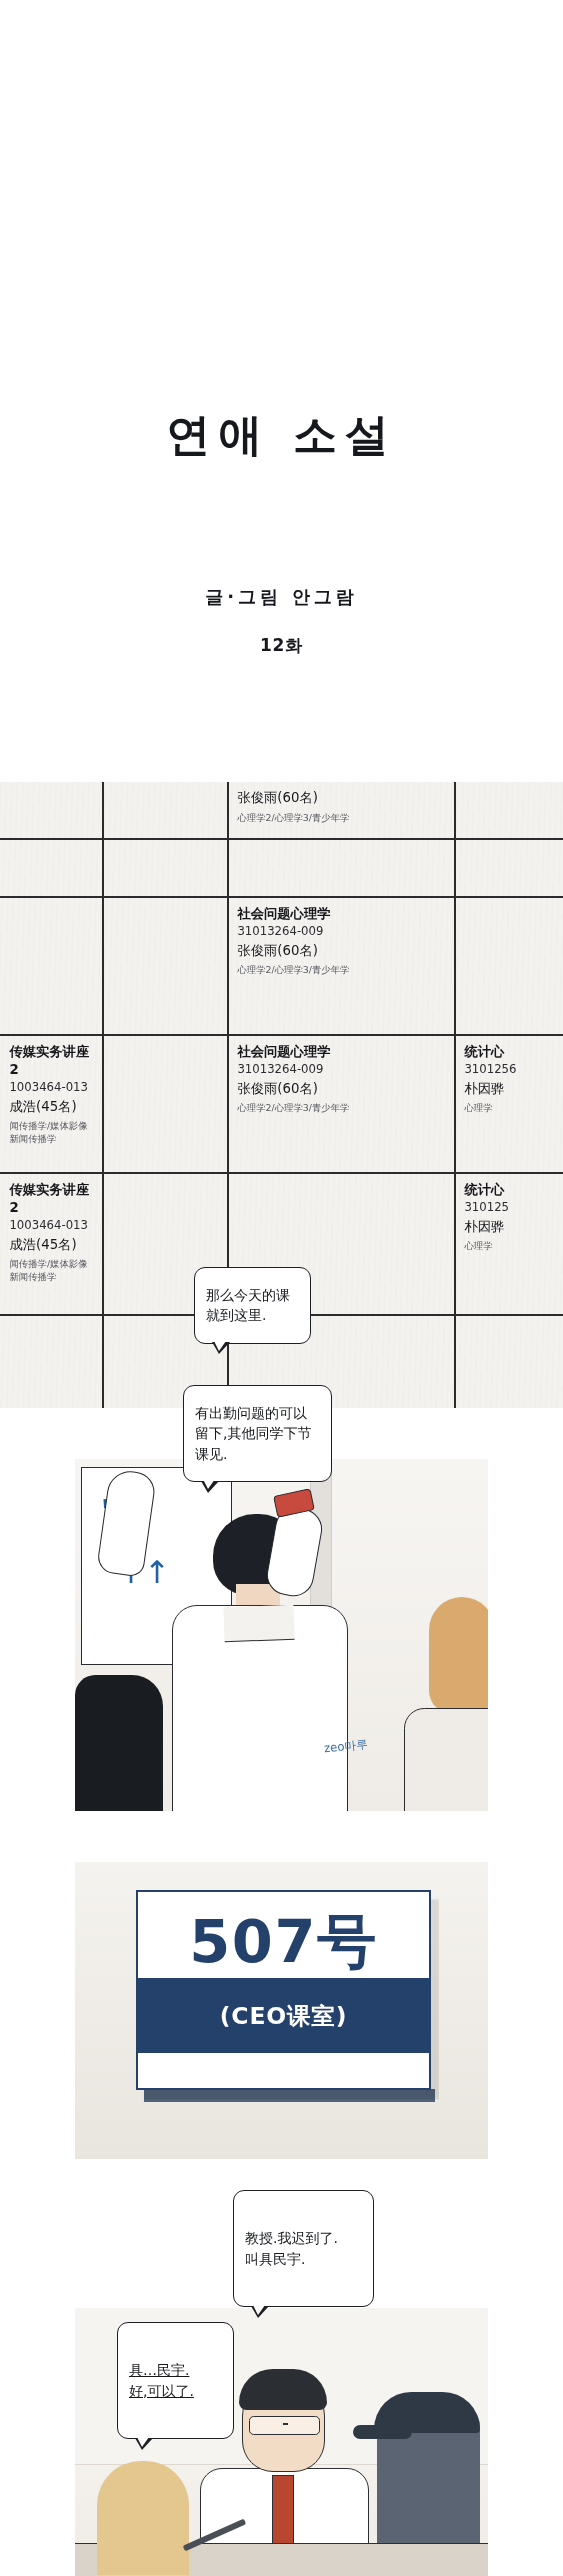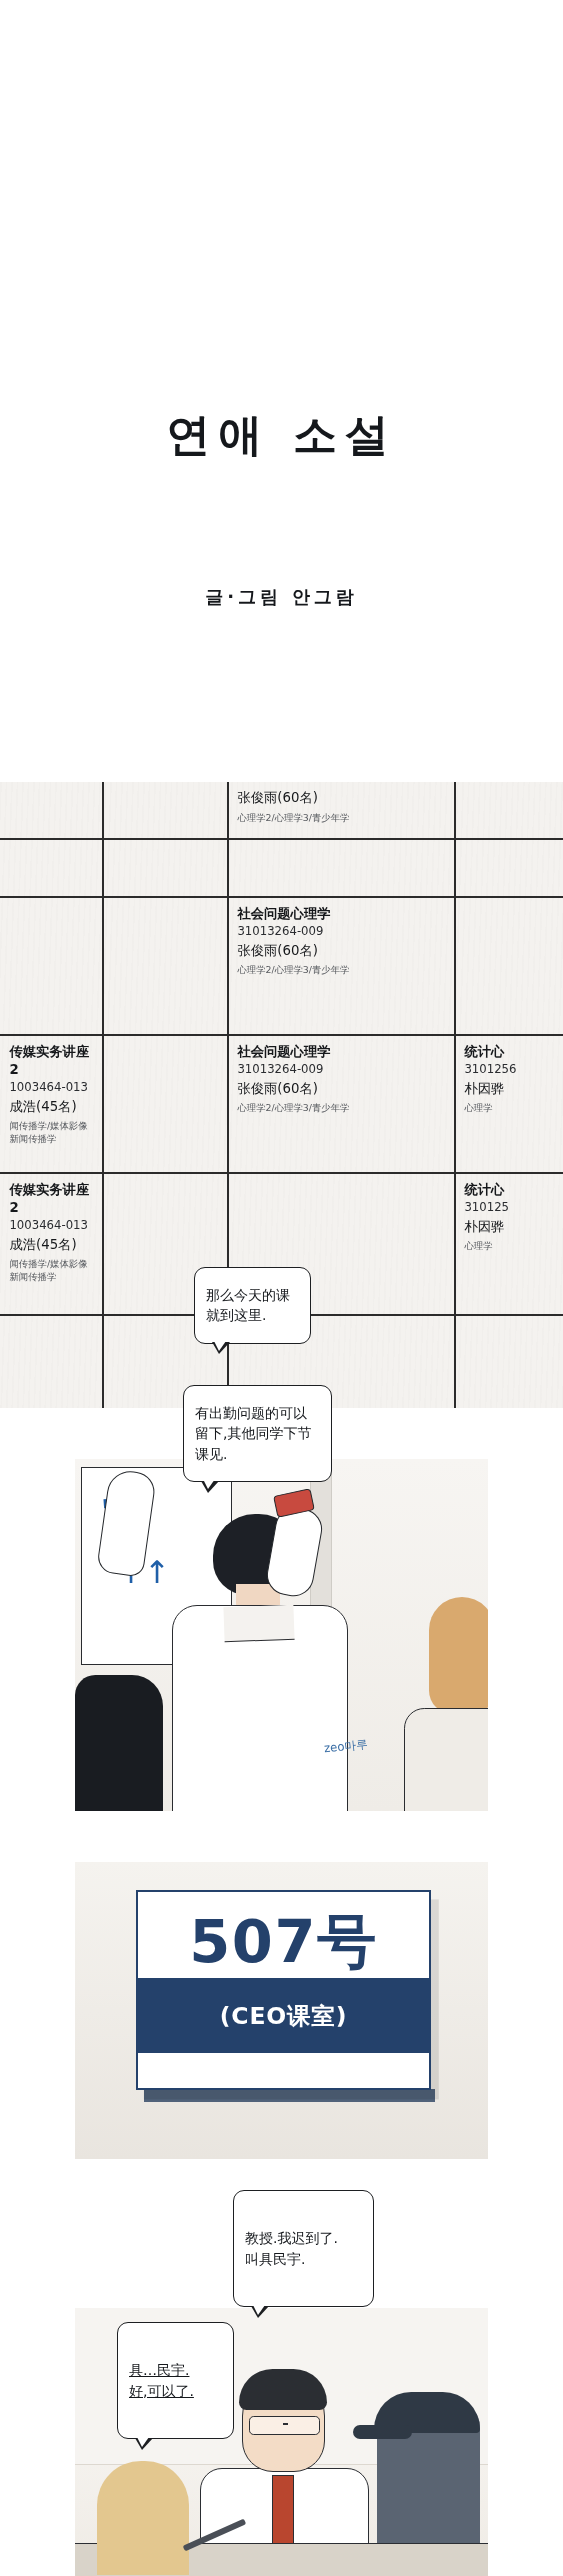--- a/index.html
+++ b/index.html
@@ -576,20 +576,21 @@
 </head>
 <body>
 
 <div class="page">
 
   <div class="title-block">
     <div class="title-main">
       <div>연애 소설</div>
     </div>
     <div class="title-credit">글·그림   안그람</div>
+    <div class="title-episode">12화</div>
   </div>
 
   <div class="panel-table">
     <div class="tt-paper"></div>
 
     <div class="tt-grid">
       <div class="tt-vline" style="left:102px;"></div>
       <div class="tt-vline" style="left:227px;"></div>
       <div class="tt-vline" style="left:454px;"></div>
       <div class="tt-hline" style="top:56px;"></div>

